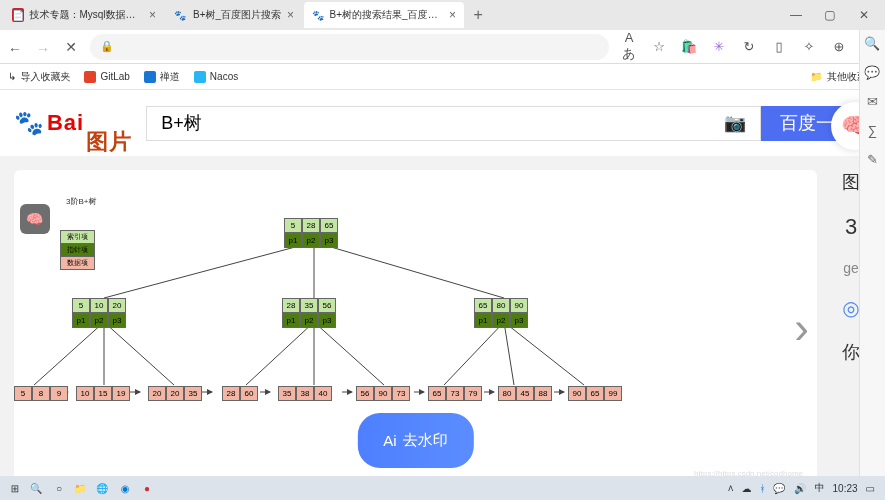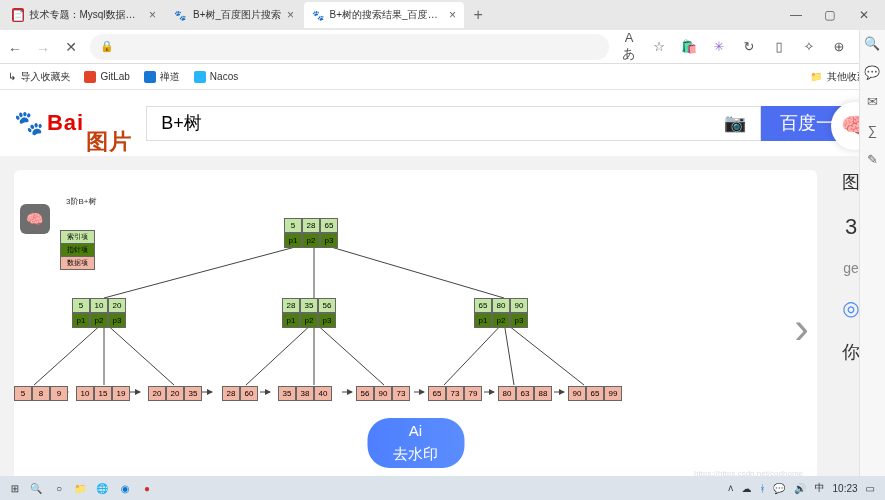--- a/index.html
+++ b/index.html
@@ -56,21 +56,21 @@
   .node { position:absolute; display:flex; font-size:8px; text-align:center; }
   .cell { border:1px solid #666; padding:2px 3px; min-width:18px; line-height:9px; }
   .idx { background:#c3e6a4; }
   .ptr { background:#4d7c0f; }
   .dat { background:#f4b6a4; }
   .legendbox { position:absolute; left:46px; top:60px; font-size:7px; }
   .legendbox div { border:1px solid #666; padding:1px 6px; margin-bottom:-1px; }
   .brainbox { position:absolute; left:6px; top:34px; width:30px; height:30px; background:#6e6e6e; border-radius:6px; display:flex; align-items:center; justify-content:center; color:#fff; font-size:14px; }
   .dtitle { position:absolute; left:52px; top:26px; font-size:8px; color:#333; }
 
-  .removewm { position:absolute; left:50%; bottom:18px; transform:translateX(-50%); background:linear-gradient(90deg,#4e7fff,#5b8dff); color:#fff; padding:4px 26px; border-radius:22px; font-size:15px; display:flex; align-items:center; gap:6px; cursor:pointer;flex-direction:column; }
+  .removewm { position:absolute; left:50%; bottom:18px; transform:translateX(-50%); background:linear-gradient(90deg,#4e7fff,#5b8dff); color:#fff; padding:18px 26px; border-radius:22px; font-size:15px; display:flex; align-items:center; gap:6px; cursor:pointer; }
   .srctext { position:absolute; right:14px; bottom:8px; font-size:8px; color:#ddd; }
 
   
   .rsidebar { position:absolute; right:0; top:30px; width:26px; height:470px; background:#f7f7f7; border-left:1px solid #e2e2e2; display:flex; flex-direction:column; align-items:center; padding-top:6px; gap:14px; }
   .rsidebar span { font-size:13px; color:#666; cursor:pointer; }
 
   
   .taskbar { position:absolute; left:0; bottom:0; width:100%; height:24px; background:#dde3ea; display:flex; align-items:center; padding:0 4px; font-size:10px; }
   .taskbar .tb { width:22px; height:20px; display:flex; align-items:center; justify-content:center; color:#333; cursor:pointer; }
   .tray { margin-left:auto; display:flex; align-items:center; gap:8px; color:#333; padding-right:6px; }
@@ -279,21 +279,21 @@
           <span class="cell dat">90</span>
           <span class="cell dat">73</span>
         </div>
       <div class="node" style="left:414px;top:216px">
           <span class="cell dat">65</span>
           <span class="cell dat">73</span>
           <span class="cell dat">79</span>
         </div>
       <div class="node" style="left:484px;top:216px">
           <span class="cell dat">80</span>
-          <span class="cell dat">63</span>
+          <span class="cell dat">45</span>
           <span class="cell dat">88</span>
         </div>
       <div class="node" style="left:554px;top:216px">
           <span class="cell dat">90</span>
           <span class="cell dat">65</span>
           <span class="cell dat">99</span>
         </div>
     </div>
 
     <div class="removewm">

